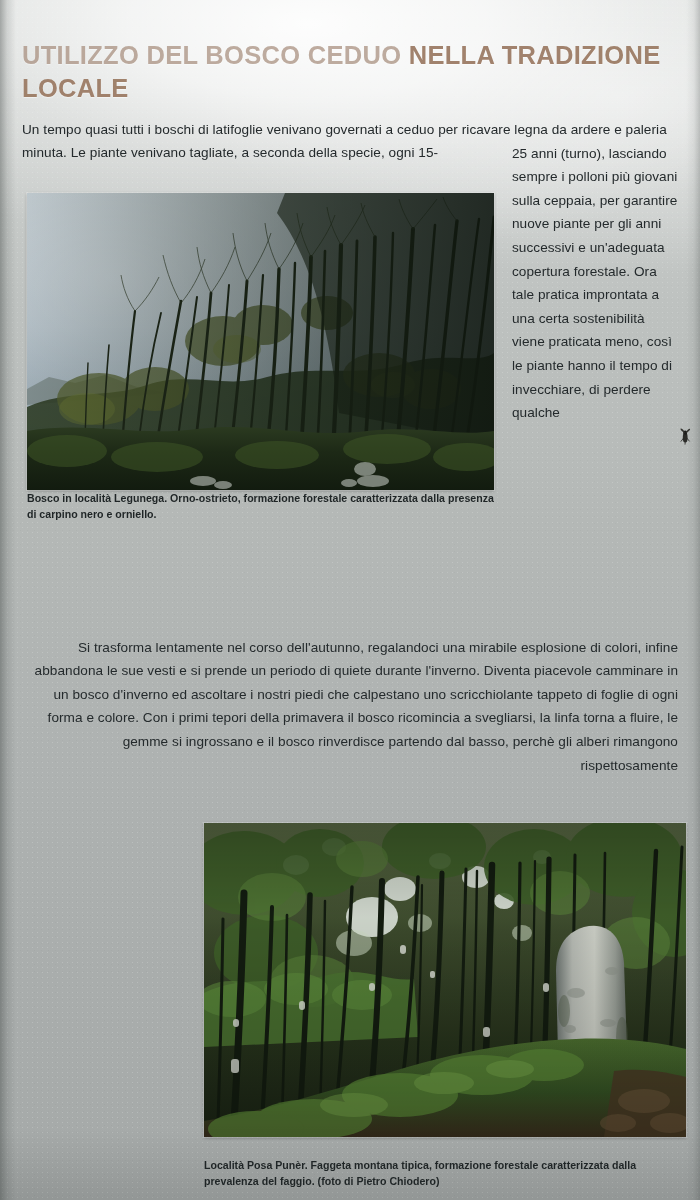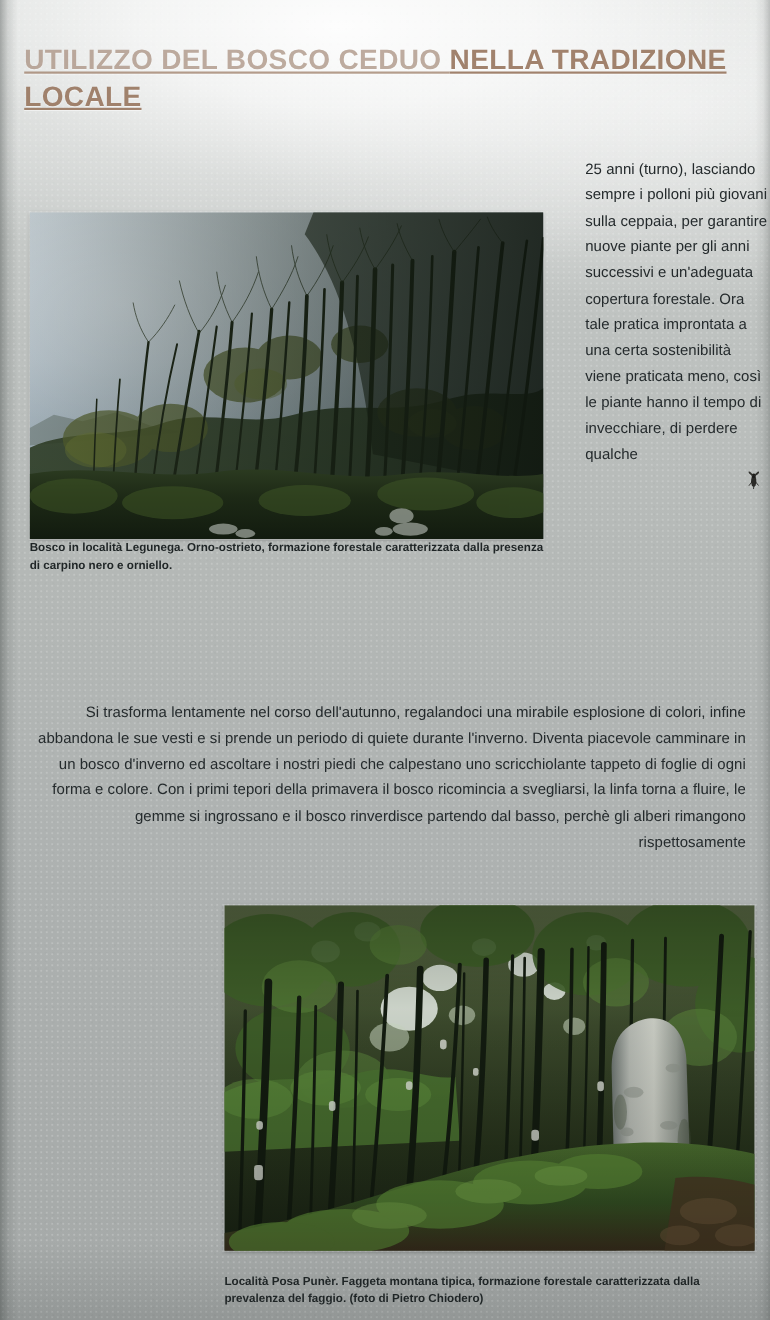--- a/index.html
+++ b/index.html
@@ -76,21 +76,20 @@
     top: 22px;
     width: 648px;
     font-size: 25.5px;
     line-height: 33px;
     font-weight: 700;
     letter-spacing: 0.3px;
     color: #9b7a63;
     text-transform: uppercase;
     opacity: 0.93;
     text-shadow: 0 1px 1px rgba(255,255,255,0.55);
-    text-decoration: underline;
   }
   #title .faded { color: #a78e7d; opacity: 0.78; }
 
   
   .body-text {
     color: #242a2c;
     font-size: 13.6px;
     line-height: 23.6px;
     letter-spacing: 0.05px;
   }
@@ -127,21 +126,20 @@
     color: #1f2526;
     font-weight: 600;
   }
 
   
   #rightcol {
     position: absolute;
     left: 512px;
     top: 128px;
     width: 168px;
-    margin-left: 20px;
   }
 
   
   #para2 {
     position: absolute;
     left: 22px;
     top: 540px;
     width: 656px;
   }
   #para3 {
@@ -190,20 +188,21 @@
     z-index: 6;
   }
 </style>
 </head>
 <body>
 
 <div id="panel">
 
   <h1 id="title" class="layer"><span class="faded">UTILIZZO DEL BOSCO CEDUO </span><span>NELLA TRADIZIONE LOCALE</span></h1>
 
+  <p id="intro" class="body-text layer">Un tempo quasi tutti i boschi di latifoglie venivano governati a ceduo per ricavare legna da ardere e paleria minuta. Le piante venivano tagliate, a seconda della specie, ogni 15-</p>
 
   <figure id="photo1-wrap" class="layer" style="margin:0">
     <svg class="photo" viewBox="0 0 467 297" preserveAspectRatio="none">
       <defs>
         <linearGradient id="p1sky" x1="0" y1="0" x2="0" y2="1">
           <stop offset="0%" stop-color="#c9d4dc"></stop>
           <stop offset="45%" stop-color="#b6c4cf"></stop>
           <stop offset="75%" stop-color="#9fb0bd"></stop>
           <stop offset="100%" stop-color="#8a9aa6"></stop>
         </linearGradient>

